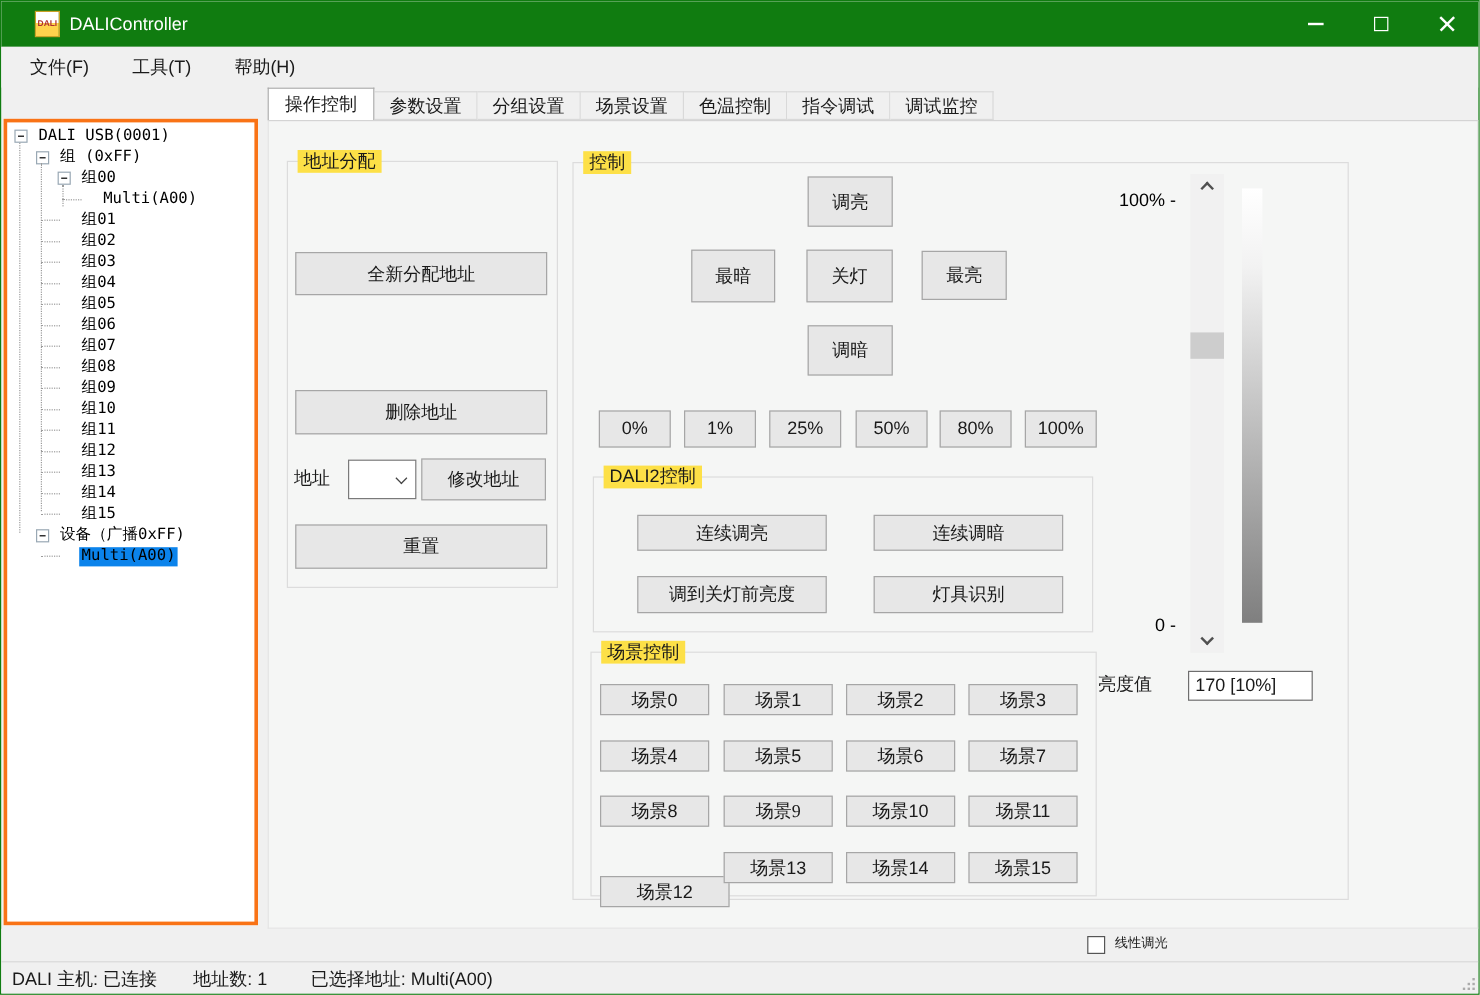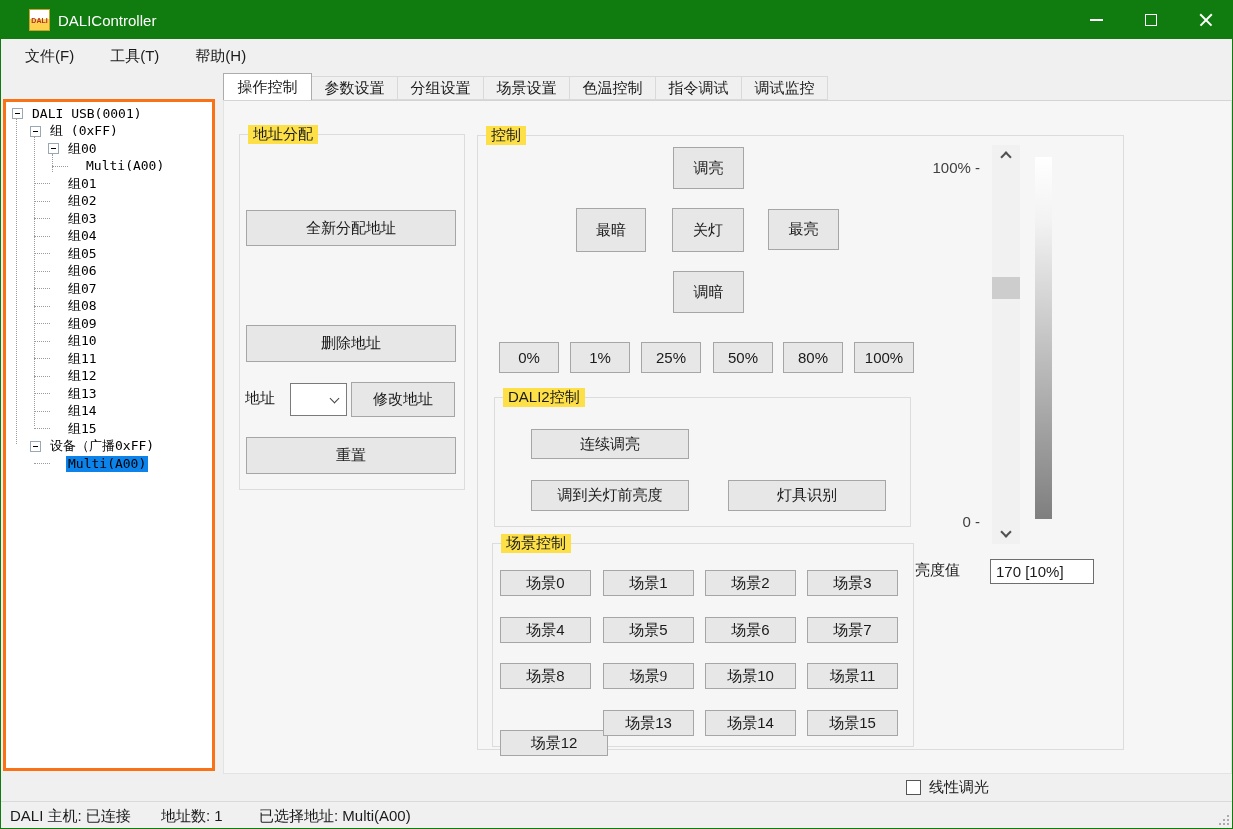--- a/index.html
+++ b/index.html
@@ -75,30 +75,30 @@
 
   
   .vscroll { position:absolute; background:#f1f1f1; }
   .vscroll .arrow { position:absolute; left:50%; width:8px; height:8px; }
   .vscroll .arrow.up { top:8px; transform:translateX(-50%) rotate(45deg);
        border-left:2px solid #505050; border-top:2px solid #505050; }
   .vscroll .arrow.down { bottom:8px; transform:translateX(-50%) rotate(45deg);
        border-right:2px solid #505050; border-bottom:2px solid #505050; }
   .vscroll .thumb { position:absolute; left:0; width:100%; background:#cdcdcd; }
   .gradbar { position:absolute; background:linear-gradient(to bottom,#ffffff 0%,#f2f2f2 18%,#7f7f7f 100%); }
-  .slider-lbl { position:absolute; width:70px; text-align:right; font-size:15px; color:#404040; }
+  .slider-lbl { position:absolute; width:70px; text-align:right; font-size:15px; color:#000000; }
 
   .value-field { position:absolute; background:#fff; border:1px solid #6e6e6e; font-size:15px;
                  color:#1a1a1a; display:flex; align-items:center; padding-left:5px; }
 
   
   .linear-row { position:absolute; left:0; top:773px; width:1231px; height:27px; background:#f0f0f0; }
   .checkbox { position:absolute; left:905px; top:6px; width:15px; height:15px; background:#fff;
               border:1px solid #555; }
-  .checkbox-label { position:absolute; left:928px; top:4px; font-size:15px; color:#1a1a1a; }
+  .checkbox-label { position:absolute; left:928px; top:4px; font-size:11px; color:#1a1a1a; }
 
   .statusbar { position:absolute; left:0; top:800px; width:1231px; height:27px; background:#f0f0f0;
                border-top:1px solid #d9d9d9; }
   .status-item { position:absolute; top:5px; font-size:15px; color:#1a1a1a; white-space:nowrap; }
   .grip { position:absolute; right:3px; bottom:3px; width:10px; height:10px; }
   .grip::before { content:""; position:absolute; right:0; bottom:0; width:2px; height:2px;
       background:#ababab;
       box-shadow:0 -4px #ababab, 0 -8px #ababab, -4px 0 #ababab, -4px -4px #ababab, -8px 0 #ababab; }
 </style>
 </head>
@@ -255,20 +255,21 @@
       <div class="btn" style="left: 417px; top: 241px; width: 60px; height: 31px;">25%</div>
       <div class="btn" style="left: 489px; top: 241px; width: 60px; height: 31px;">50%</div>
       <div class="btn" style="left: 559px; top: 241px; width: 60px; height: 31px;">80%</div>
       <div class="btn" style="left: 630px; top: 241px; width: 60px; height: 31px;">100%</div>
     </div>
 
   <div class="groupbox" style="left:270px; top:296px; width:417px; height:130px;">
     <div class="gb-title">DALI2控制</div>
   </div>
   <div class="btn" style="left:307px; top:328px; width:158px; height:30px;">连续调亮</div>
+  <div class="btn" style="left:504px; top:328px; width:158px; height:30px;">连续调暗</div>
   <div class="btn" style="left:307px; top:379px; width:158px; height:31px;font-family:Liberation Mono, monospace;">调到关灯前亮度</div>
   <div class="btn" style="left:504px; top:379px; width:158px; height:31px;">灯具识别</div>
 
   <div class="groupbox" style="left:268px; top:442px; width:422px; height:204px;">
     <div class="gb-title">场景控制</div>
   </div>
   <div id="scene-grid">
       <div class="btn" style="left: 276px; top: 469px; width: 91px; height: 26px;">场景0</div>
       <div class="btn" style="left: 379px; top: 469px; width: 91px; height: 26px;">场景1</div>
       <div class="btn" style="left: 481px; top: 469px; width: 91px; height: 26px;">场景2</div>

